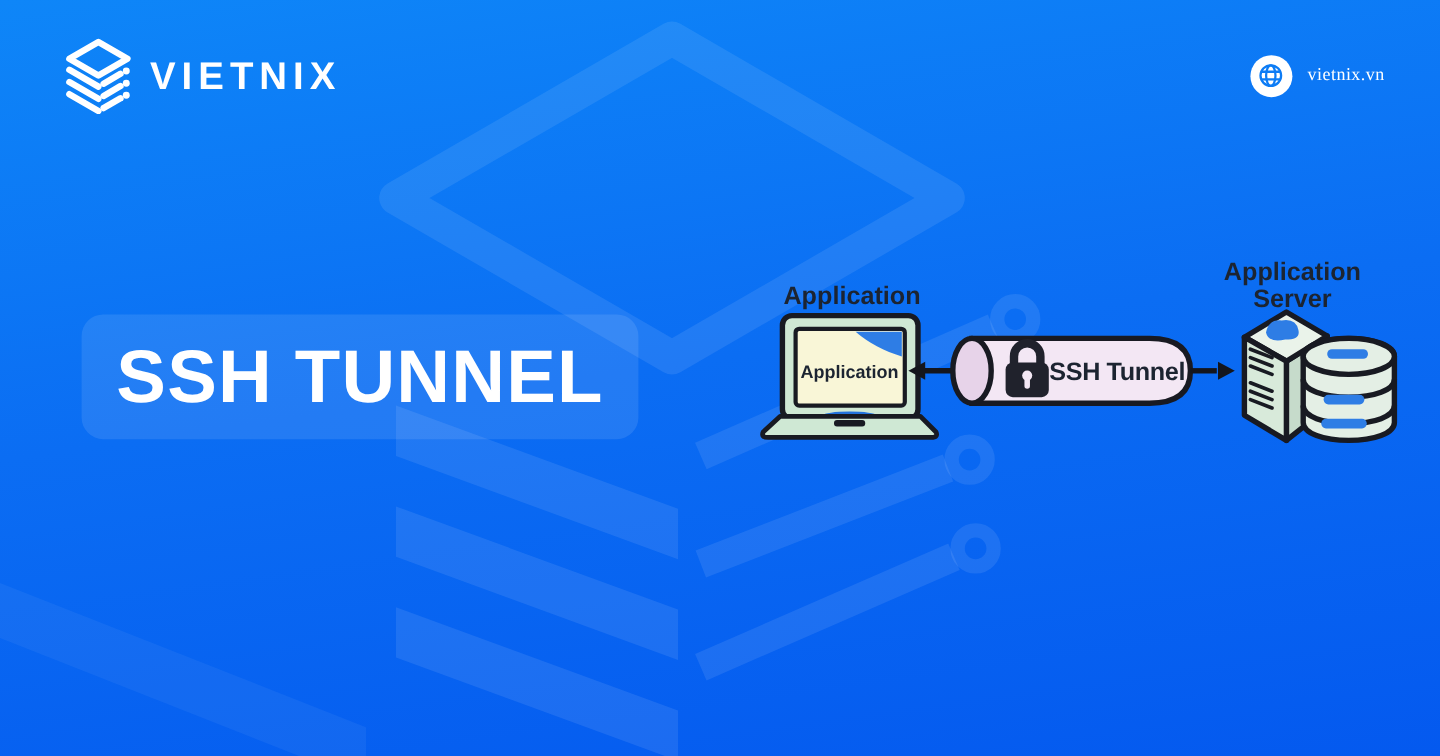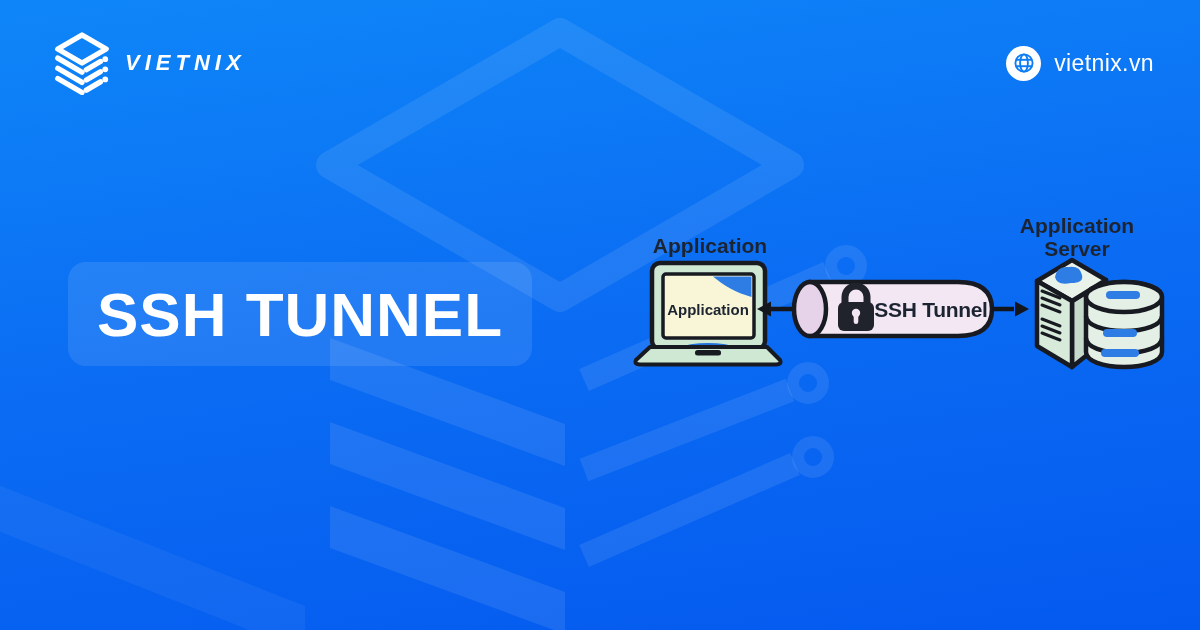--- a/index.html
+++ b/index.html
@@ -14,28 +14,28 @@
     overflow:hidden;
   }
   .watermark{position:absolute;inset:0;z-index:0;}
   .diagram-svg{position:absolute;inset:0;z-index:2;pointer-events:none;}
   header{
     position:absolute;top:30px;left:52px;right:46px;height:66px;
     display:flex;align-items:center;justify-content:space-between;z-index:3;
   }
   .brand{display:flex;align-items:center;gap:13px;}
   .brand-name{
-    color:#FFFFFF;font-weight:bold;font-size:22px;letter-spacing:5px;font-style:italic;
+    color:#FFFFFF;font-weight:bold;font-size:32px;letter-spacing:5px;
   }
   .site{display:flex;align-items:center;gap:13px;}
   .globe-badge{
     width:35px;height:35px;border-radius:50%;background:#FFFFFF;
     display:flex;align-items:center;justify-content:center;
   }
-  .site-domain{color:#FFFFFF;font-size:23px;letter-spacing:0.4px;}
+  .site-domain{color:#FFFFFF;font-size:15px;letter-spacing:0.4px;font-family:Liberation Serif, serif;}
   .title-box{
     position:absolute;left:68px;top:262px;width:464px;height:104px;
     background:rgba(255,255,255,0.10);border-radius:18px;
     display:flex;align-items:center;justify-content:center;z-index:2;
   }
   .page-title{
     margin:0;color:#FFFFFF;font-size:62px;font-weight:bold;letter-spacing:1px;
   }
   .diagram-label{
     font-family:"Liberation Sans","DejaVu Sans",sans-serif;

